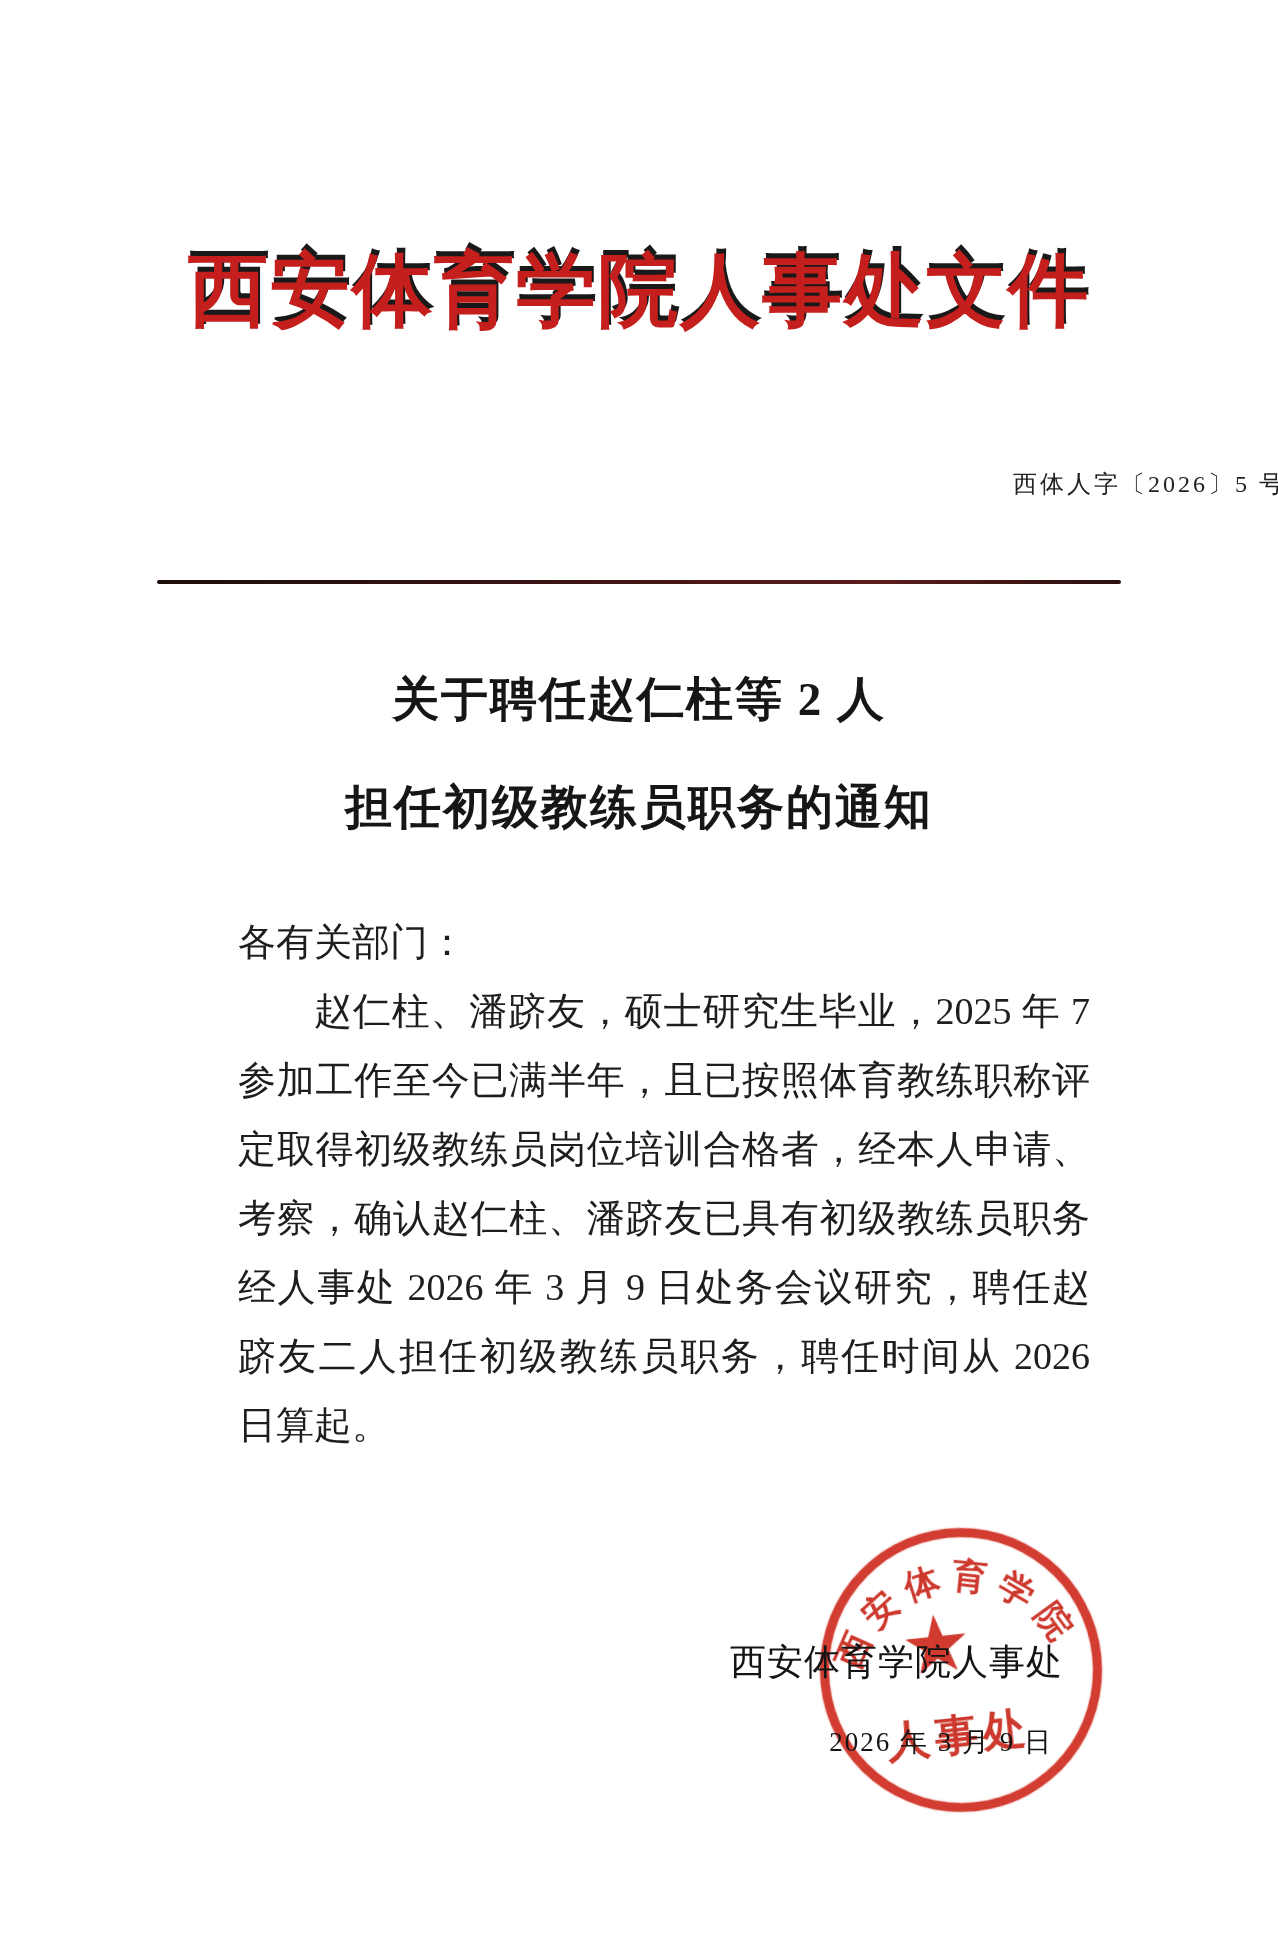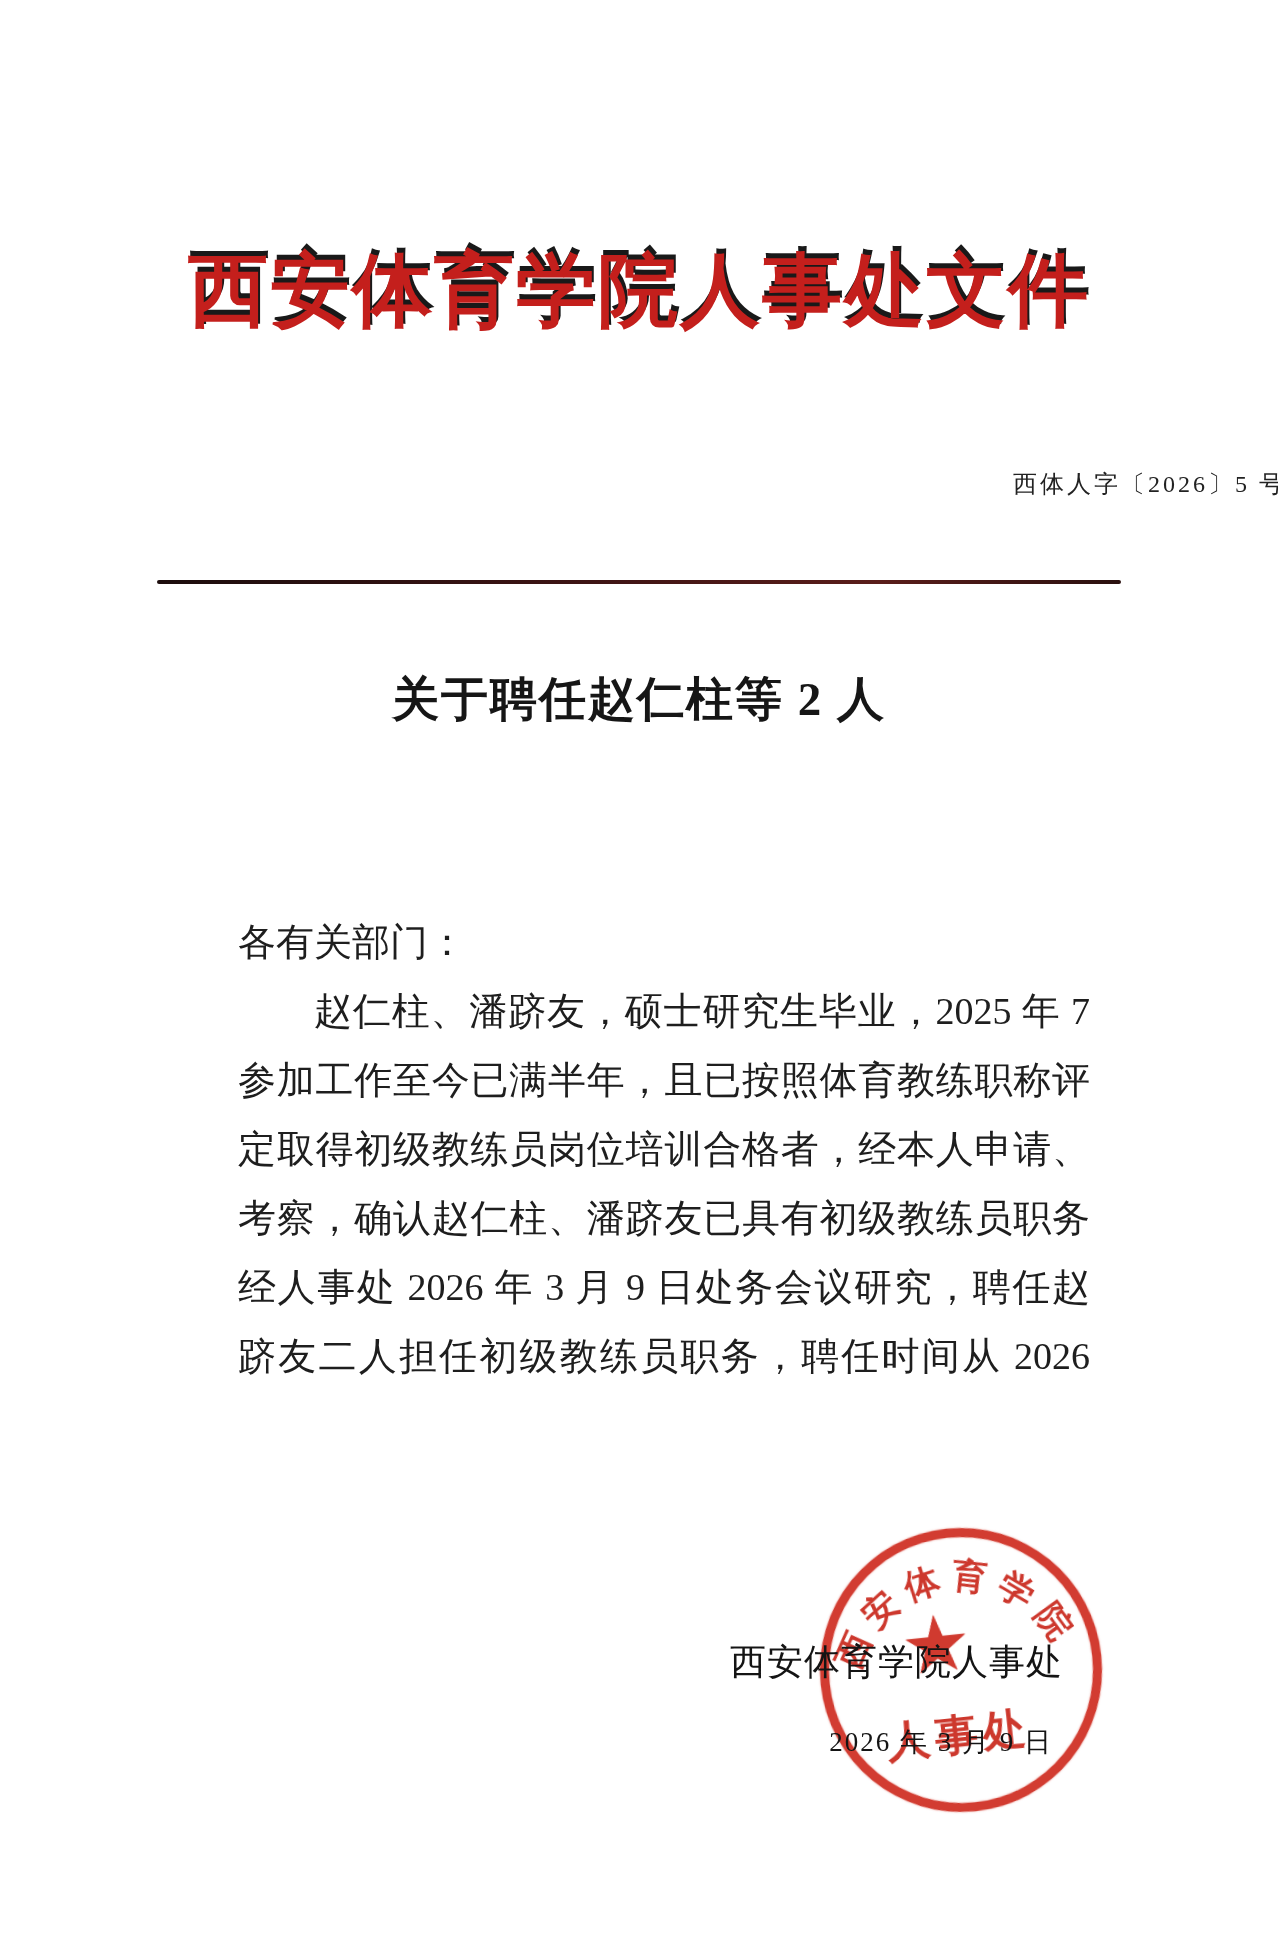--- a/index.html
+++ b/index.html
@@ -132,29 +132,31 @@
 <div class="page">
 
   <div class="masthead">西安体育学院人事处文件</div>
 
   <div class="doc-number">西体人字〔2026〕5 号</div>
 
   <div class="rule"></div>
 
   <div class="notice-title l1">关于聘任赵仁柱等 2 人</div>
 
+  <div class="notice-title l2">担任初级教练员职务的通知</div>
 
   <div class="body-block">
     <div class="bline">各有关部门：</div>
     <div class="bline justify indent">赵仁柱、潘跻友，硕士研究生毕业，2025 年 7 月在我校</div>
     <div class="bline justify">参加工作至今已满半年，且已按照体育教练职称评审相关规</div>
     <div class="bline justify">定取得初级教练员岗位培训合格者，经本人申请、用人部门</div>
     <div class="bline justify">考察，确认赵仁柱、潘跻友已具有初级教练员职务任职资格。</div>
     <div class="bline justify">经人事处 2026 年 3 月 9 日处务会议研究，聘任赵仁柱、潘</div>
     <div class="bline justify">跻友二人担任初级教练员职务，聘任时间从 2026 年 1 月 18</div>
+    <div class="bline">日算起。</div>
   </div>
 
   <div class="seal">
     <div class="seal-ring"></div>
     <svg class="seal-svg" viewBox="0 0 282 284">
       <defs>
         <path id="sealArc" d="M 39 197 A 105 106 0 1 1 240 197" fill="none"></path>
       </defs>
       <text class="seal-arc-text">
         <textPath href="#sealArc" startOffset="50%" text-anchor="middle">西安体育学院</textPath>

